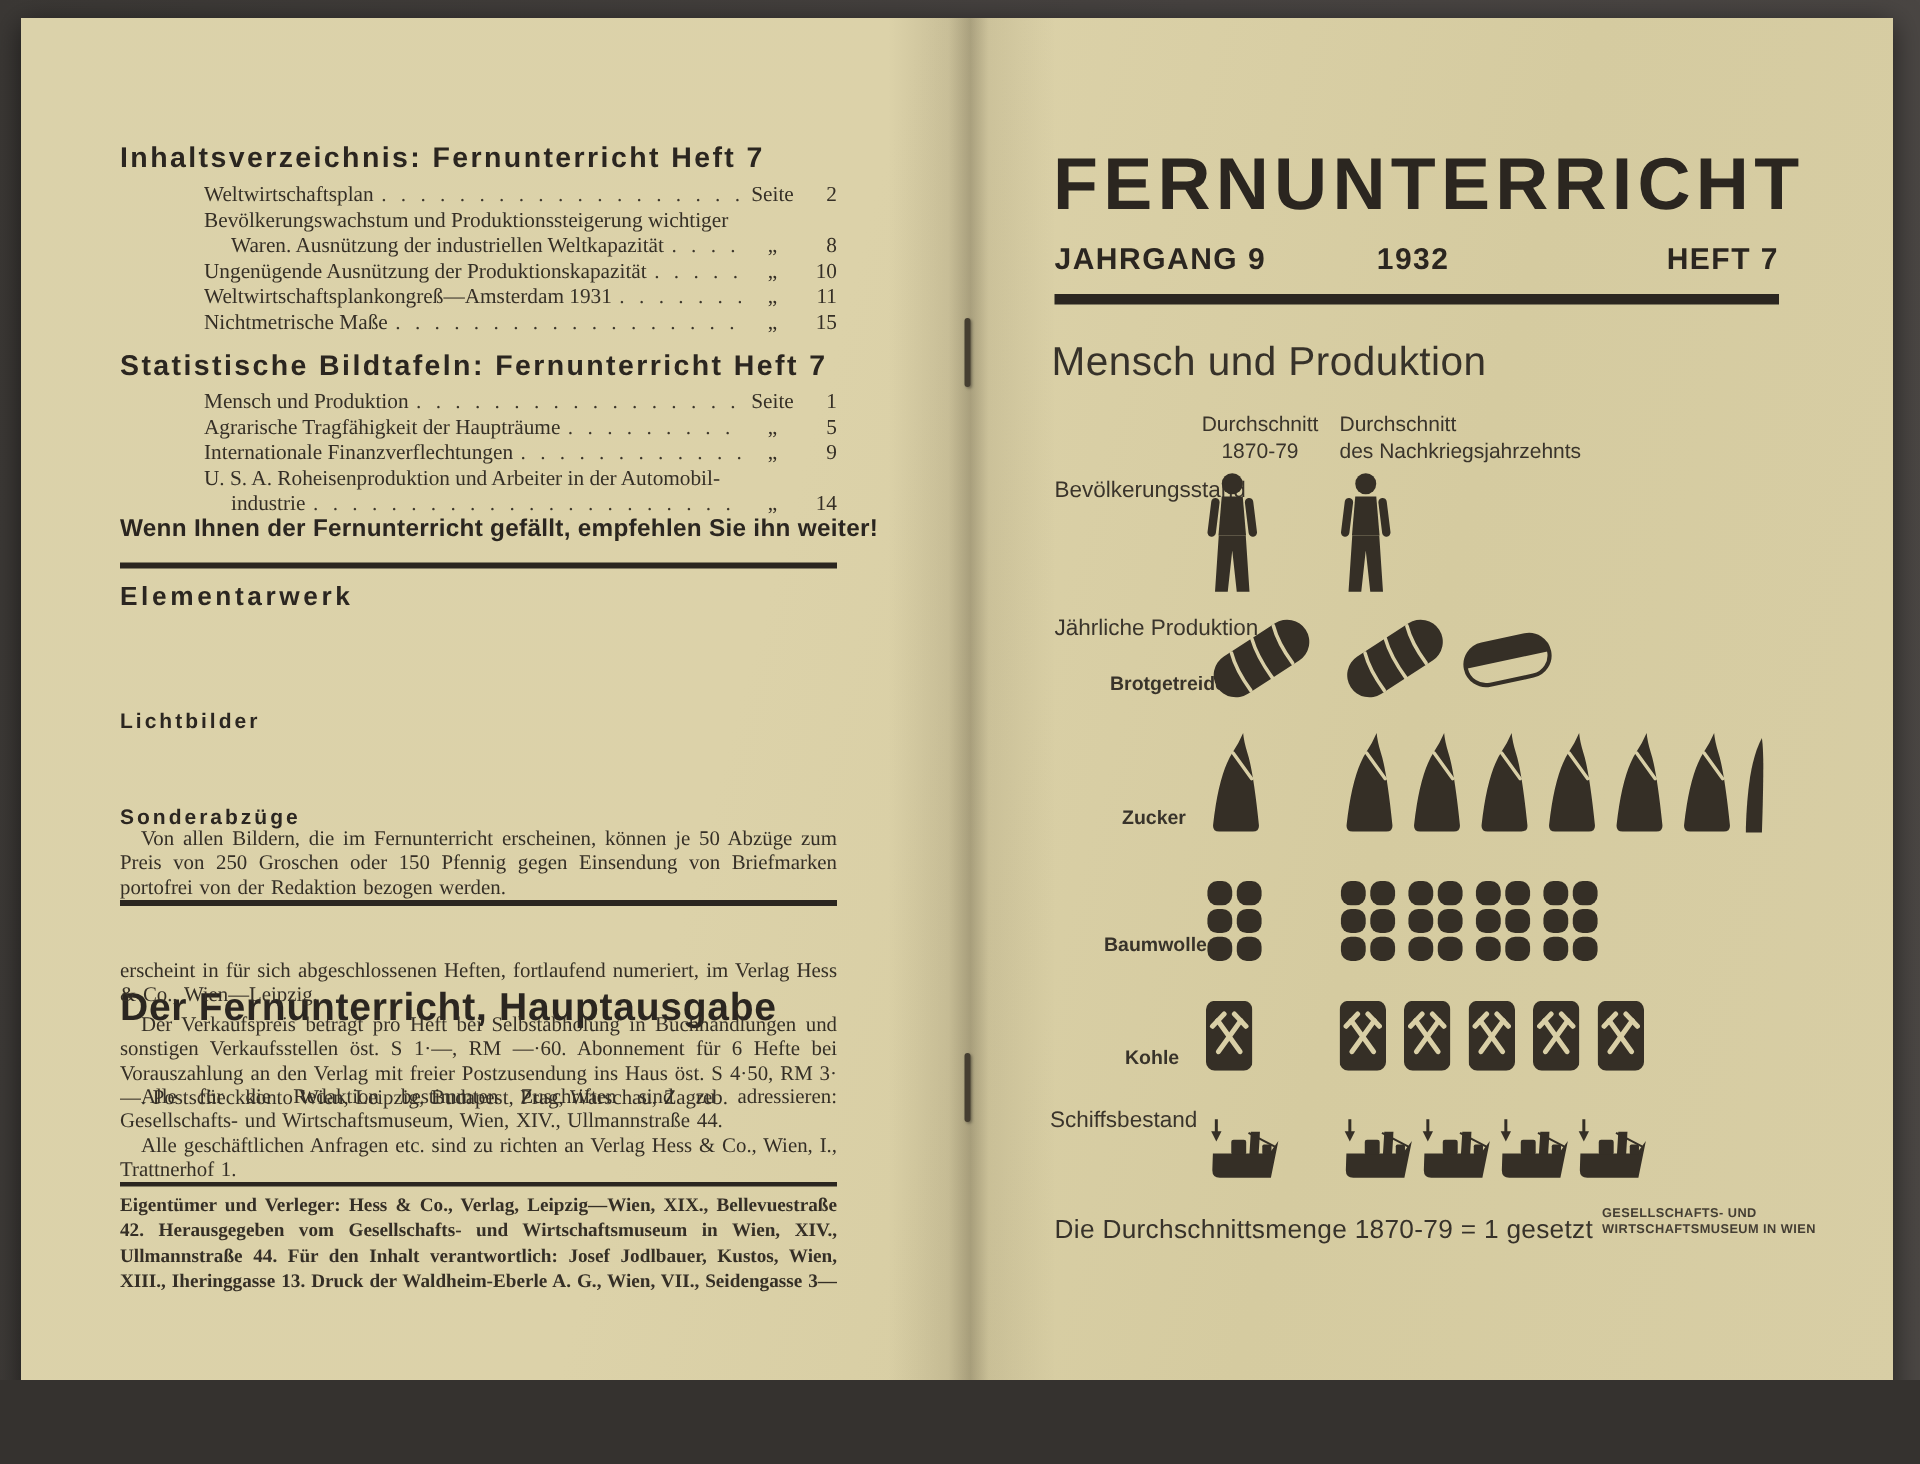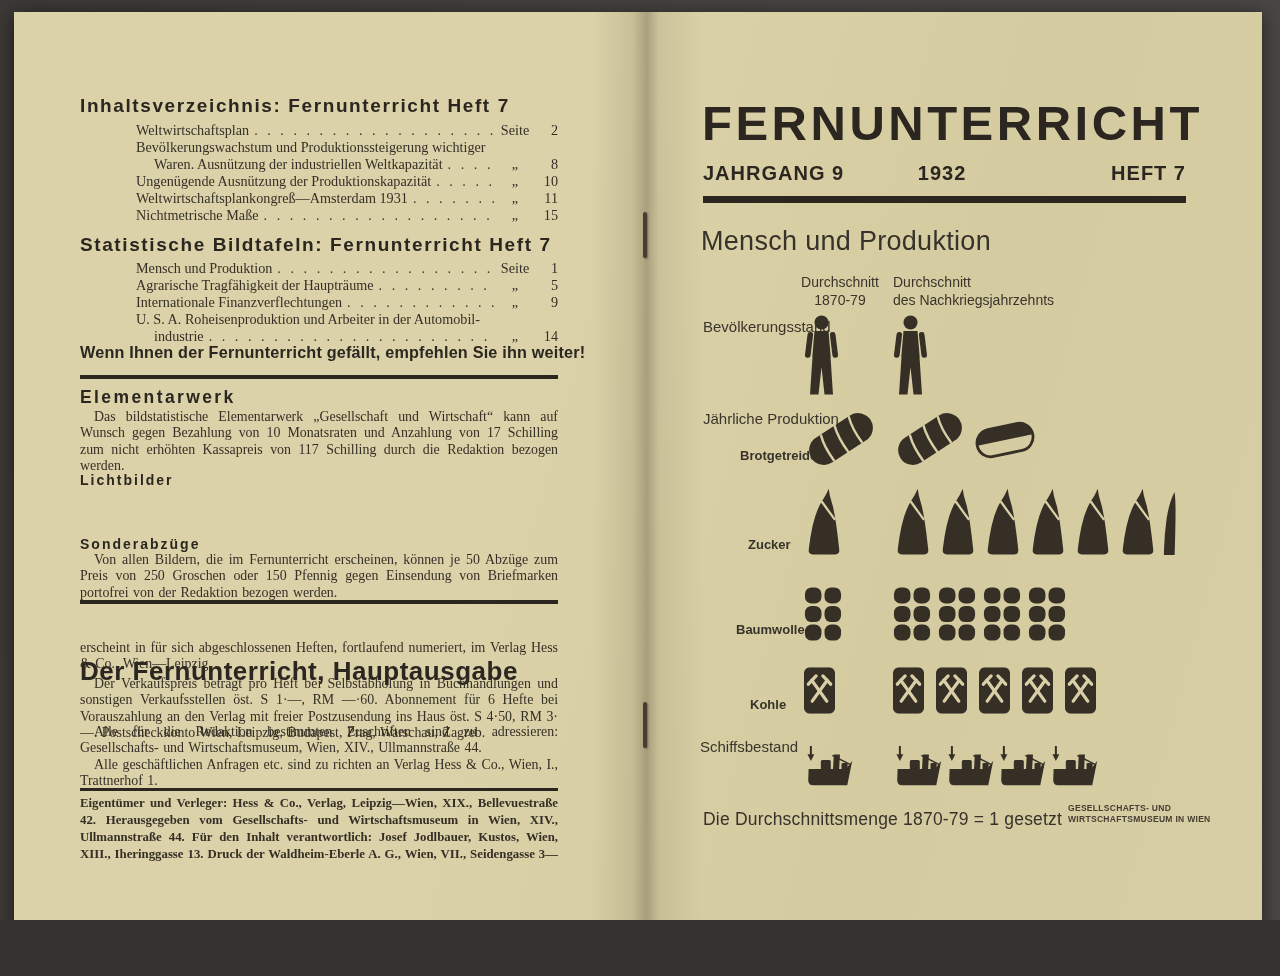--- a/index.html
+++ b/index.html
@@ -159,21 +159,20 @@
       <span class="plab">„</span>
       <span class="pnum">14</span>
     </div>
   </div>
 
   <div class="abs callout" style="top:343px">Wenn Ihnen der Fernunterricht gefällt, empfehlen Sie ihn weiter!</div>
 
   <div class="abs rule" style="top:375px;height:4px"></div>
 
   <div class="abs sech h-el" style="top:387px">Elementarwerk</div>
-  <div class="abs body ind" style="top:409px;height:66px">Das bildstatistische Elementarwerk „Gesellschaft und Wirtschaft“ kann auf Wunsch gegen Bezahlung von 10 Monatsraten und Anzahlung von 17 Schilling zum nicht erhöhten Kassapreis von 117 Schilling durch die Redaktion bezogen werden.</div>
 
   <div class="abs sech h-sm" style="top:472px">Lichtbilder</div>
 
   <div class="abs sech h-sm" style="top:536px">Sonderabzüge</div>
   <div class="abs body ind" style="top:552px;height:50px">Von allen Bildern, die im Fernunterricht erscheinen, können je 50 Abzüge zum Preis von 250 Groschen oder 150 Pfennig gegen Einsendung von Briefmarken portofrei von der Redaktion bezogen werden.</div>
 
   <div class="abs rule" style="top:600px;height:4px"></div>
 
   <div class="abs sech h-big" style="top:608px">Der Fernunterricht, Hauptausgabe</div>
   <div class="abs body" style="top:640px;height:34px">erscheint in für sich abgeschlossenen Heften, fortlaufend numeriert, im Verlag Hess &amp; Co., Wien—Leipzig.</div>

